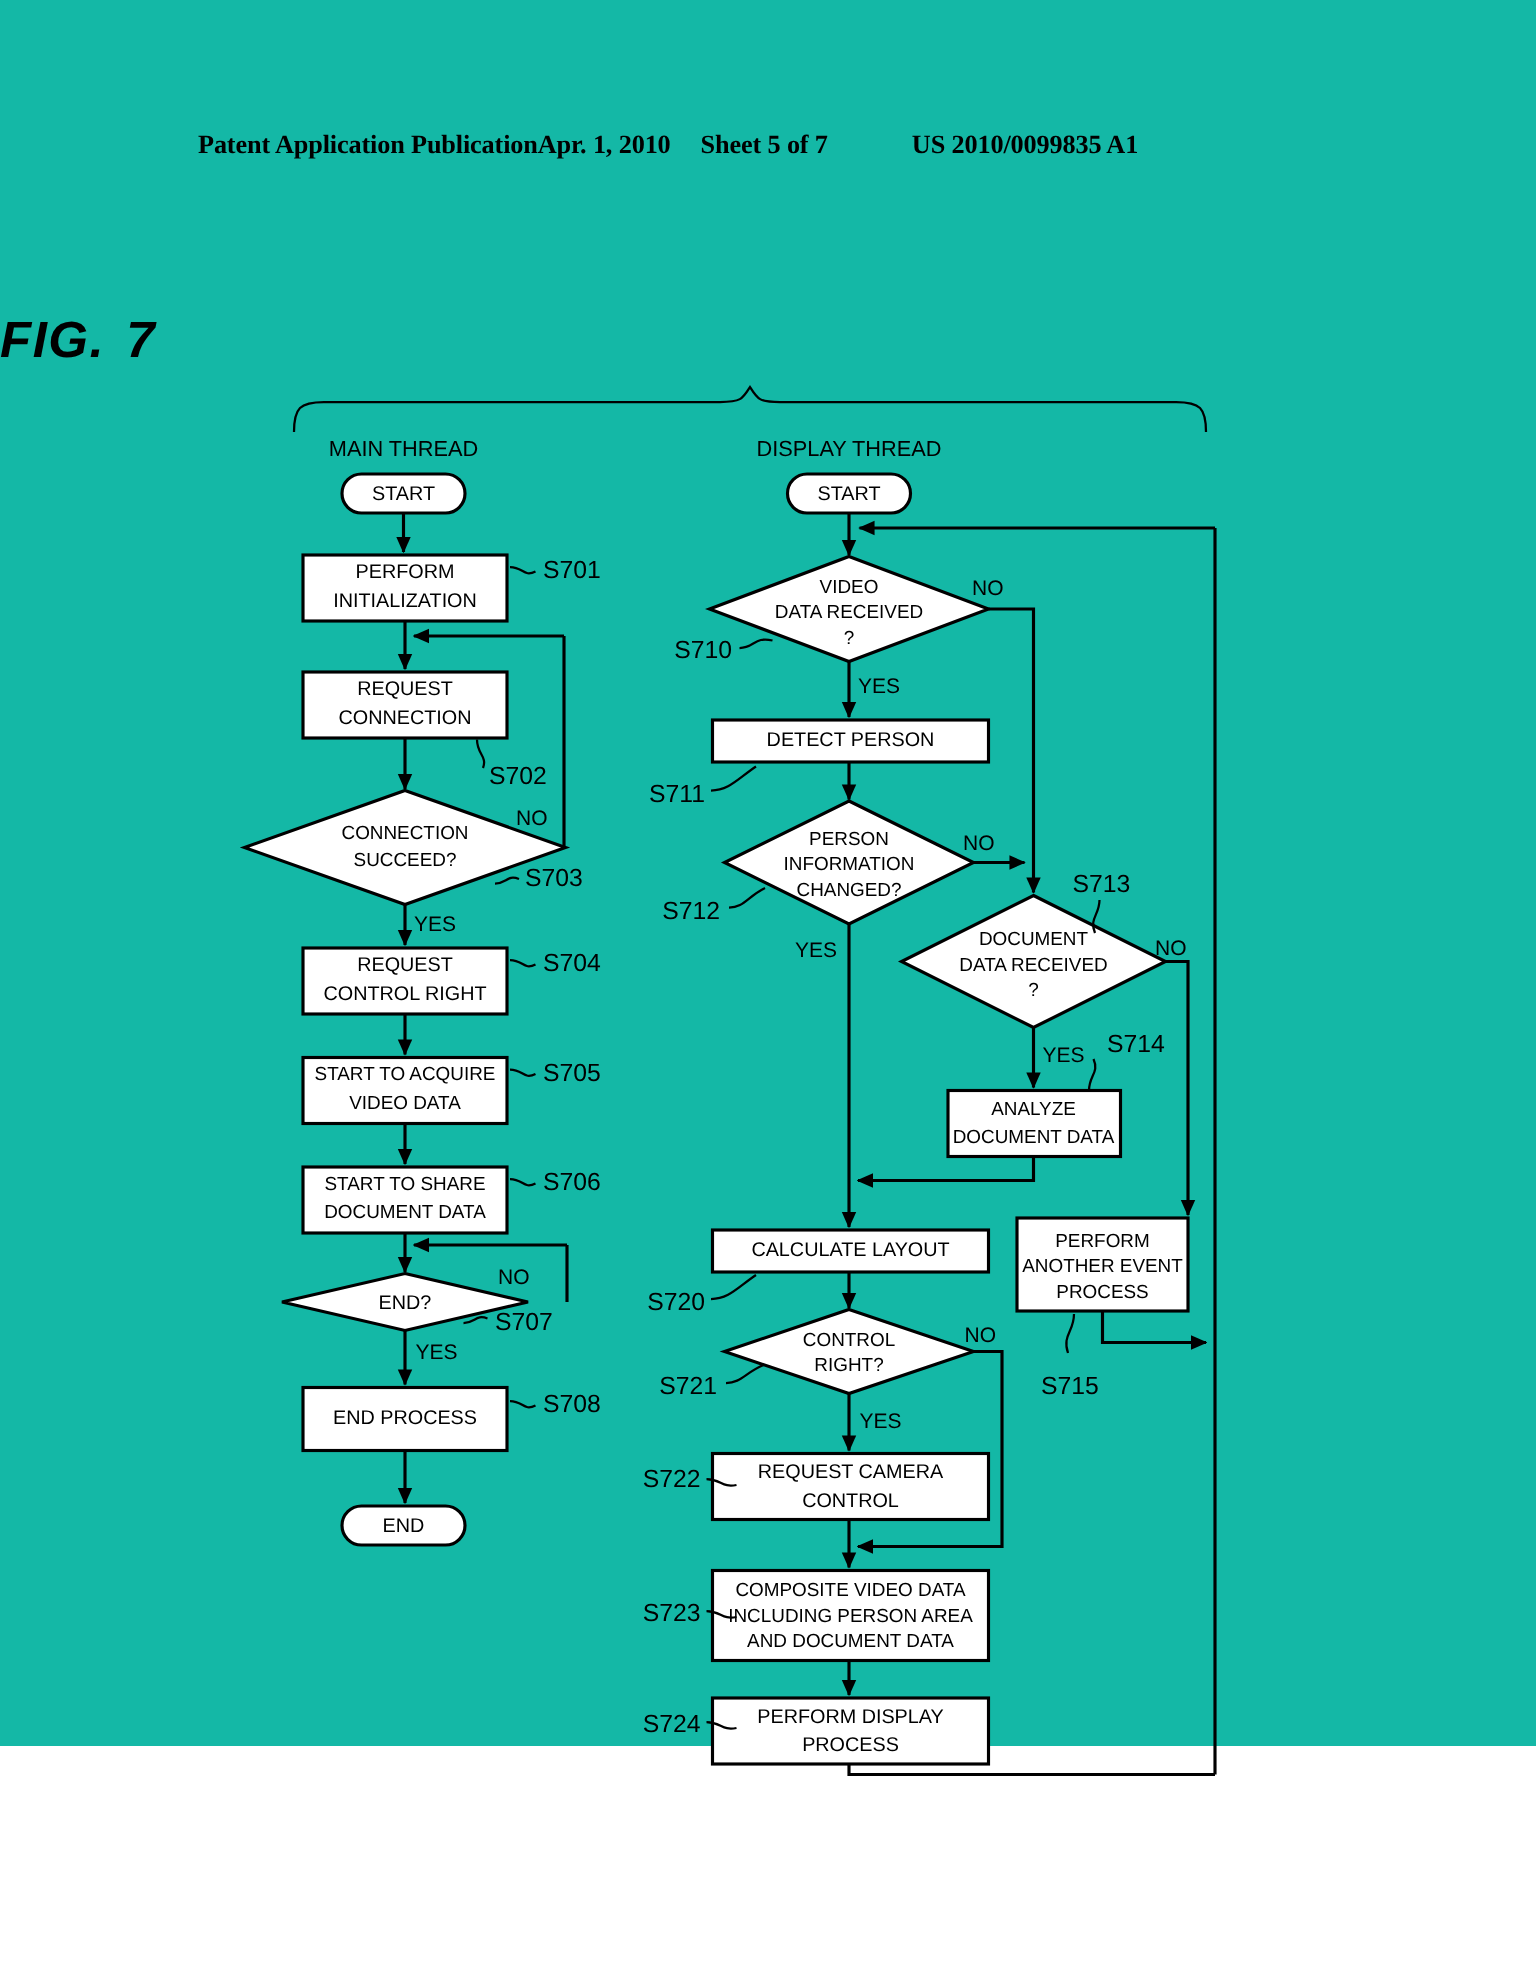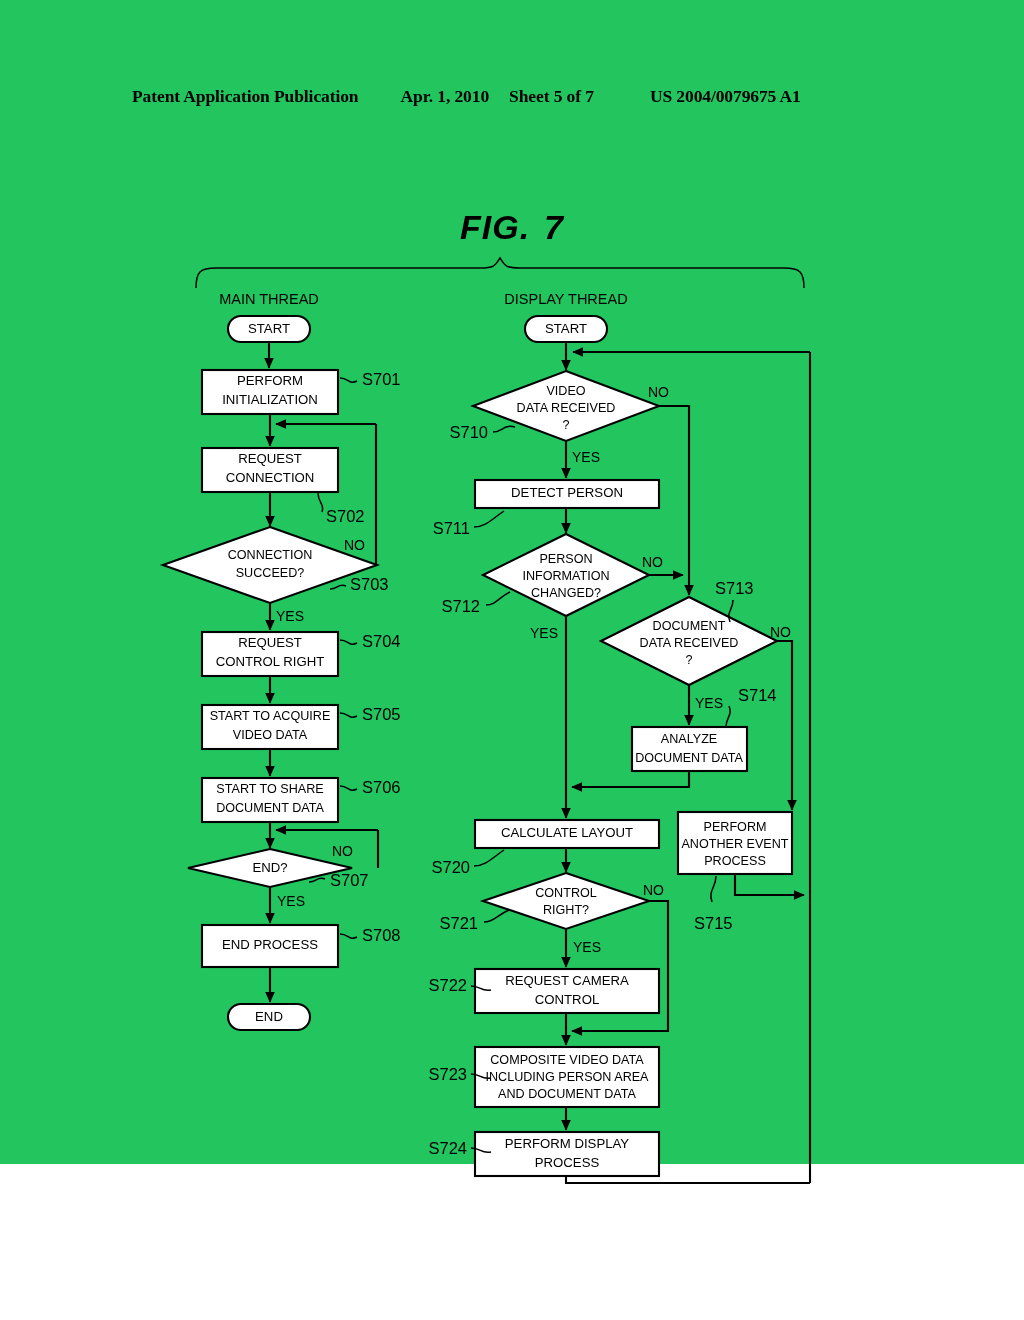--- a/index.html
+++ b/index.html
@@ -13,49 +13,49 @@
     height: 1320px;
     font-family: "Liberation Sans", sans-serif;
     color: #000;
     position: relative;
     overflow: hidden;
   }
   #page {
     position: relative;
     width: 1024px;
     height: 1164px;
-    background: #22c55e;
+    background: #14b8a6;
   }
   
   .header {
     position: absolute;
     top: 86px;
     left: 132px;
     width: 760px;
     height: 26px;
     font-family: "Liberation Serif", serif;
     font-weight: bold;
     font-size: 17.5px;
     letter-spacing: -0.1px;
     white-space: nowrap;
     display: flex;
     align-items: baseline;
   }
   .header .h-pub   { }
-  .header .h-date  { margin-left: 42px; }
+  .header .h-date  { }
   .header .h-sheet { margin-left: 20px; }
   .header .h-num   { margin-left: 56px; }
 
   
   .fig-title {
     position: absolute;
     top: 208px;
     left: 0;
     width: 1024px;
-    text-align: center;
+    text-align: left;
     font-family: "Liberation Sans", sans-serif;
     font-style: italic;
     font-weight: bold;
     font-size: 34px;
     letter-spacing: 1px;
   }
   .fig-title .fig-sp { display: inline-block; width: 14px; }
 
   
   #flow {
@@ -117,21 +117,21 @@
 </style>
 </head>
 <body>
 
 <div id="page">
 
   <div class="header">
     <span class="h-pub">Patent Application Publication</span>
     <span class="h-date">Apr. 1, 2010</span>
     <span class="h-sheet">Sheet 5 of 7</span>
-    <span class="h-num">US 2004/0079675 A1</span>
+    <span class="h-num">US 2010/0099835 A1</span>
   </div>
 
   <div class="fig-title">
     <span>FIG.</span><span class="fig-sp"></span><span>7</span>
   </div>
 
   <svg id="flow" viewBox="0 0 1024 1320">
     <defs>
       <marker id="arw" viewBox="0 0 10 10" refX="9.2" refY="5" markerWidth="5.2" markerHeight="5.2" orient="auto-start-reverse">
         <path d="M 0 0.6 L 10 5 L 0 9.4 z" fill="#000"></path>

